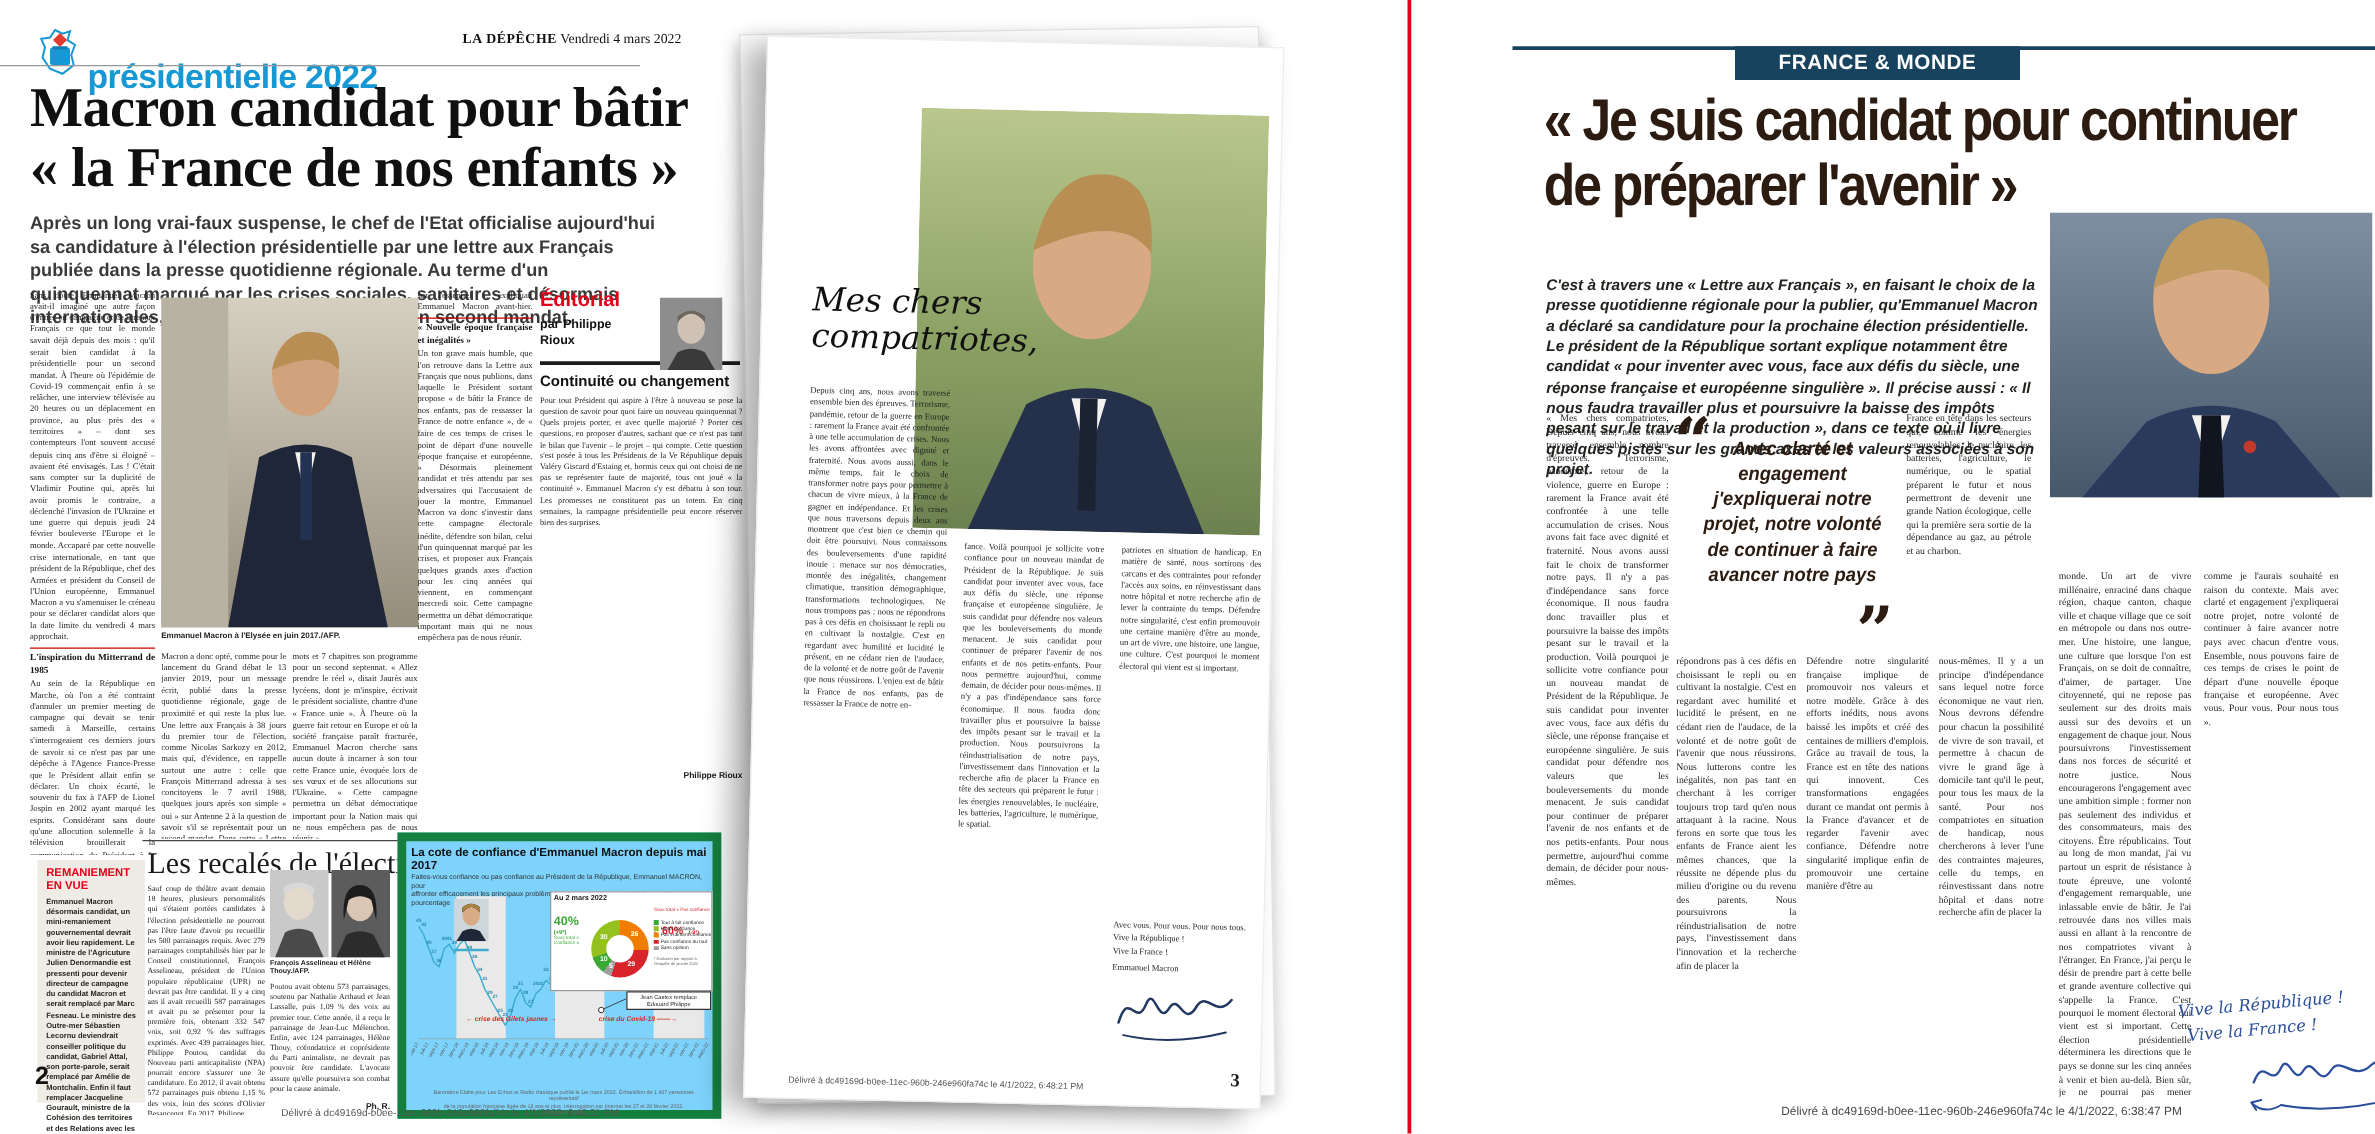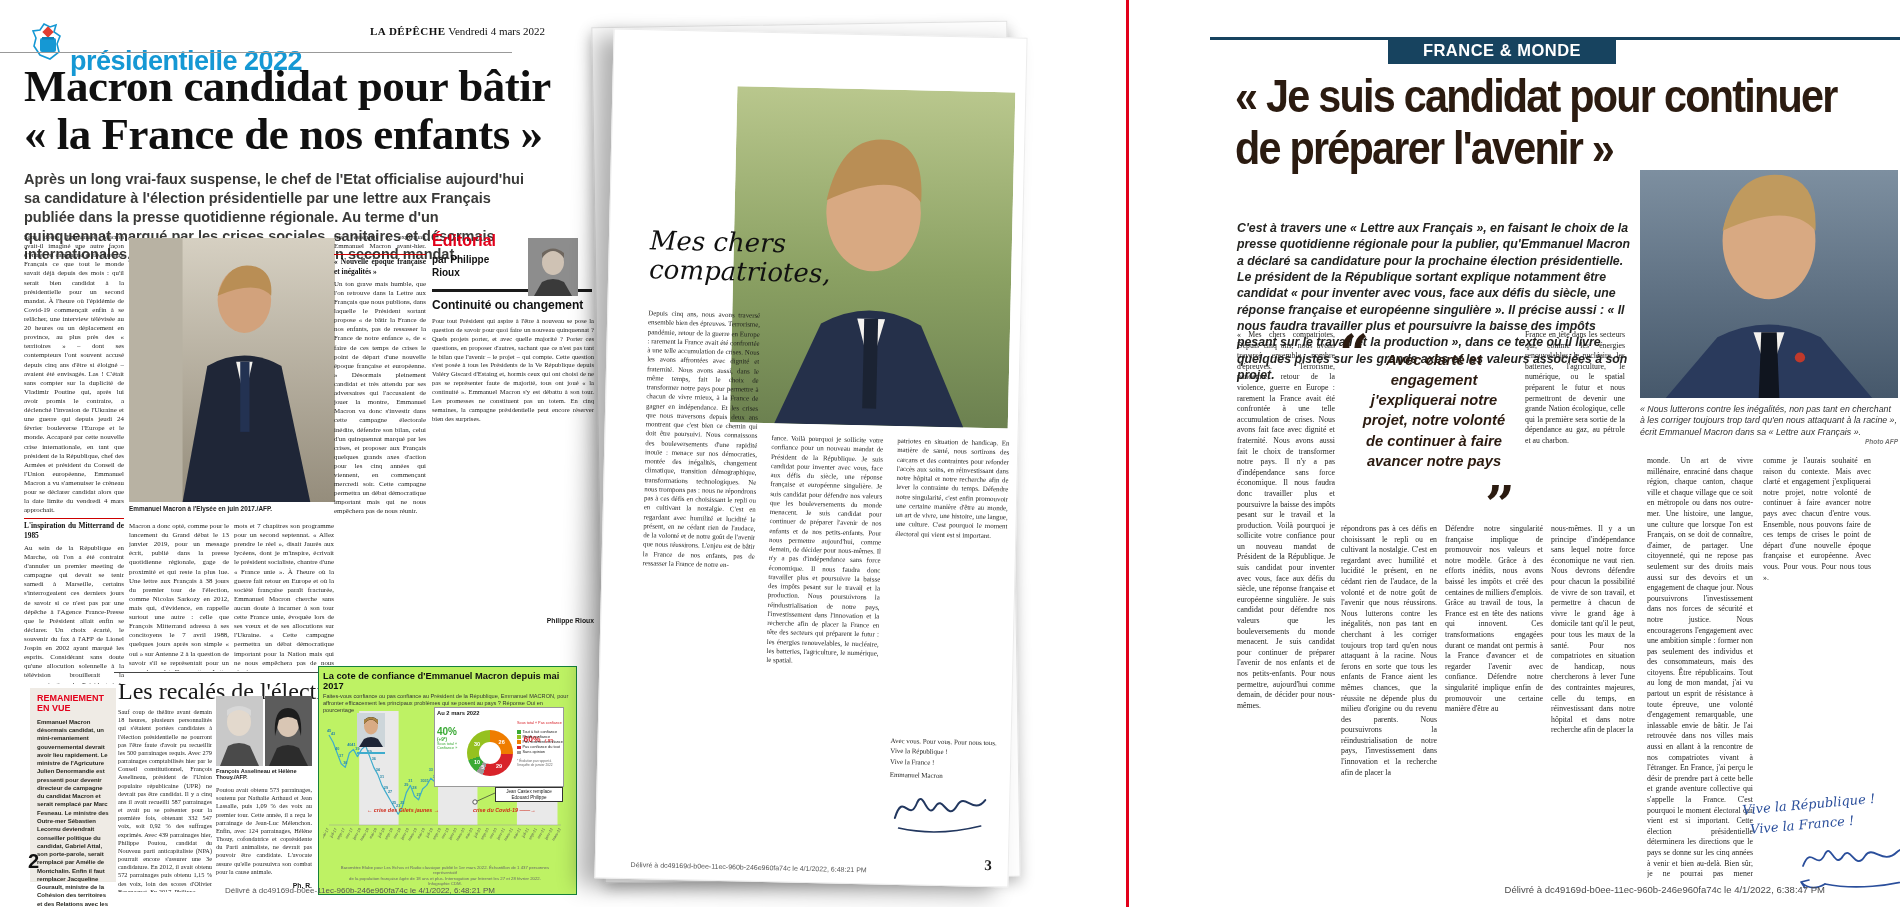--- a/index.html
+++ b/index.html
@@ -28,21 +28,21 @@
   
   #remaniement{left:30px;top:688px;width:86px;height:194px;background:#efebe5;padding:6px 7px;box-sizing:border-box;}
   #remaniement .rtitle{color:#e2001a;font-weight:bold;font-size:9px;line-height:1.1;margin-bottom:4px;}
   #remaniement .rbody{font-size:6px;line-height:1.38;color:#26261f;font-weight:600;text-align:left;}
   .recales-title{font-family:"Liberation Serif",serif;font-size:24px;color:#1a1a1a;}
   .band-rule{left:114px;top:672px;width:458px;height:1px;background:#444;}
   .sig-bold{font-weight:bold;font-size:6.8px;text-align:right;font-family:"Liberation Sans",sans-serif;}
   .pageno{font-weight:bold;font-size:20px;color:#111;}
   .scan-footer{font-size:8px;color:#555;text-align:center;}
   
-  #chart-box{left:318px;top:666px;width:259px;height:229px;border:1px solid #15803d;background:#bef264;box-sizing:border-box;padding:4px 4px 2px 4px;}
+  #chart-box{left:318px;top:666px;width:259px;height:229px;border:7px solid #15803d;background:#7dd3fc;box-sizing:border-box;padding:4px 4px 2px 4px;}
   .ch-title{font-size:9.3px;font-weight:bold;color:#111;}
   .ch-sub{font-size:5.6px;color:#333;line-height:1.25;margin-top:2px;}
   #donut-box{left:115px;top:40px;width:130px;height:80px;border:1px solid #999;background:#fff;z-index:3;padding:2px;box-sizing:border-box;}
   .db-date{font-size:5.8px;font-weight:bold;line-height:1.1;}
   .db-green{color:#3aaa35;}
   .db-red{color:#d8232a;}
   #donut{width:46px;height:46px;border-radius:50%;position:absolute;left:32px;top:22px;}
   #donut-hole{position:absolute;left:44px;top:34px;width:22px;height:22px;border-radius:50%;background:#fff;}
   .dlabel{position:absolute;color:#fff;font-weight:bold;font-size:5.5px;transform:translate(-50%,-50%);}
   #donut-legend{position:absolute;left:82px;top:22px;width:46px;}
@@ -71,21 +71,21 @@
   #rp-secbox{left:253px;top:37px;width:228px;height:27px;background:#17435f;display:flex;align-items:center;justify-content:center;}
   #rp-secbox span{color:#fff;font-weight:bold;font-size:16.5px;letter-spacing:.5px;}
   .rp-h{font-size:47px;font-weight:bold;color:#2b1b10;letter-spacing:-2px;transform:scaleX(.88);transform-origin:left;white-space:nowrap;line-height:1;}
   .rp-intro{font-size:12.3px;line-height:1.33;font-style:italic;font-weight:bold;color:#242421;}
   .rcol{font-size:7.8px;line-height:1.36;}
   .pq-text{font-size:15.5px;line-height:1.3;font-weight:bold;font-style:italic;color:#2b1b10;text-align:center;transform:scaleX(.95);}
   .pq-mark{font-family:"DejaVu Serif",serif;font-size:52px;font-weight:bold;color:#2b1b10;line-height:.6;}
   .rp-cap{font-size:8.8px;font-style:italic;color:#333;line-height:1.3;}
   .rp-credit{font-size:6.5px;color:#777;font-weight:bold;text-align:right;}
   .hand{font-family:"DejaVu Serif",serif;font-style:italic;color:#2a4e9b;font-size:13px;transform:rotate(-5deg);line-height:1.5;}
-  .rp-footer{font-size:9.5px;color:#4a4a4a;text-align:right;}
+  .rp-footer{font-size:9.5px;color:#4a4a4a;text-align:left;}
 </style>
 </head>
 <body>
 
 <div id="canvas">
 
   <div id="left-page" class="abs">
     <div class="abs lp-logo">
       <svg width="36" height="40" viewBox="0 0 36 40">
         <path d="M14,2 L20,5 L26,3 L24,10 L30,14 L27,22 L29,30 L20,37 L10,33 L4,24 L6,16 L3,9 L10,8 Z" fill="none" stroke="#1598d4" stroke-width="1.6"></path>
@@ -417,24 +417,20 @@
           </defs>
         <rect width="100" height="90" fill="url(#pg3)"></rect>
         <ellipse cx="50" cy="28" rx="18" ry="23" fill="#d8a982"></ellipse>
         <path d="M32,24 Q37,0 55,2 Q69,4 68,24 Q58,12 32,24 Z" fill="#c09a5e"></path>
         <path d="M10,90 L30,66 Q50,56 70,66 L90,90 Z" fill="#2a3a5c"></path>
         <polygon points="44,64 56,64 50,82 Z" fill="#f4f2ee"></polygon>
         <path d="M47,64 L53,64 L54,90 L46,90 Z" fill="#10151f"></path>
         <circle cx="62" cy="74" r="2" fill="#c0392b"></circle>
       </svg>
     </div>
-    <div class="abs rp-cap" style="left:505px;top:404px;width:258px;">
-      <span>« Nous lutterons contre les inégalités, non pas tant en cherchant à les corriger toujours trop tard qu'en nous attaquant à la racine », écrit Emmanuel Macron dans sa « Lettre aux Français ».</span>
-      <div class="rp-credit">Photo AFP</div>
-    </div>
 
     <div class="abs rp-intro" style="left:102px;top:220px;width:398px;">C'est à travers une « Lettre aux Français », en faisant le choix de la presse quotidienne régionale pour la publier, qu'Emmanuel Macron a déclaré sa candidature pour la prochaine élection présidentielle. Le président de la République sortant explique notamment être candidat « pour inventer avec vous, face aux défis du siècle, une réponse française et européenne singulière ». Il précise aussi : « Il nous faudra travailler plus et poursuivre la baisse des impôts pesant sur le travail et la production », dans ce texte où il livre quelques pistes sur les grands axes et les valeurs associées à son projet.</div>
 
     <div class="abs jcol rcol" style="left:102px;top:330px;width:98px;height:548px;">« Mes chers compatriotes, Depuis cinq ans, nous avons traversé ensemble nombre d'épreuves. Terrorisme, pandémie, retour de la violence, guerre en Europe : rarement la France avait été confrontée à une telle accumulation de crises. Nous avons fait face avec dignité et fraternité. Nous avons aussi fait le choix de transformer notre pays. Il n'y a pas d'indépendance sans force économique. Il nous faudra donc travailler plus et poursuivre la baisse des impôts pesant sur le travail et la production. Voilà pourquoi je sollicite votre confiance pour un nouveau mandat de Président de la République. Je suis candidat pour inventer avec vous, face aux défis du siècle, une réponse française et européenne singulière. Je suis candidat pour défendre nos valeurs que les bouleversements du monde menacent. Je suis candidat pour continuer de préparer l'avenir de nos enfants et de nos petits-enfants. Pour nous permettre, aujourd'hui comme demain, de décider pour nous-mêmes.</div>
 
     <div class="abs" style="left:206px;top:336px;width:176px;height:178px;">
       <div class="abs pq-mark" style="left:-2px;top:2px;">“</div>
       <div class="abs pq-text" style="left:14px;top:14px;width:158px;">Avec clarté et engagement j'expliquerai notre projet, notre volonté de continuer à faire avancer notre pays</div>
       <div class="abs pq-mark" style="right:2px;bottom:-6px;">”</div>
     </div>

